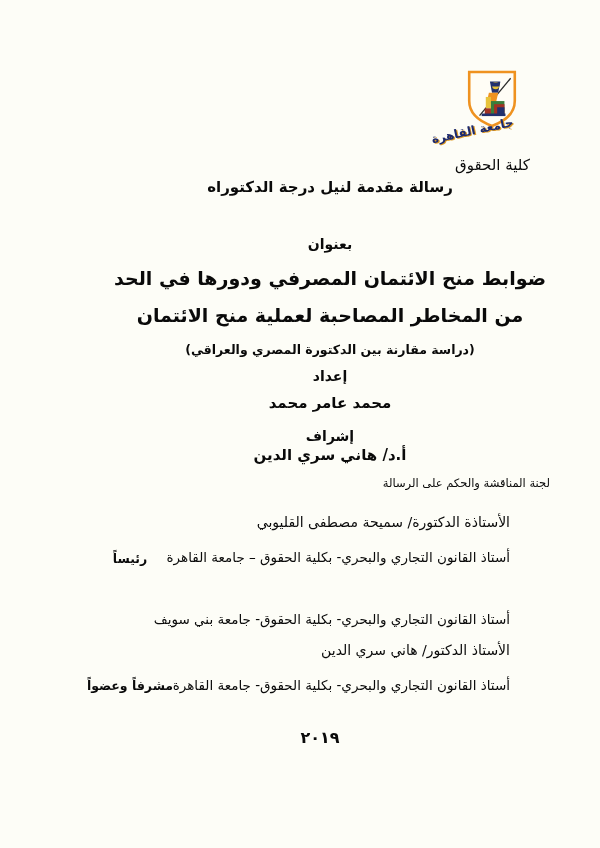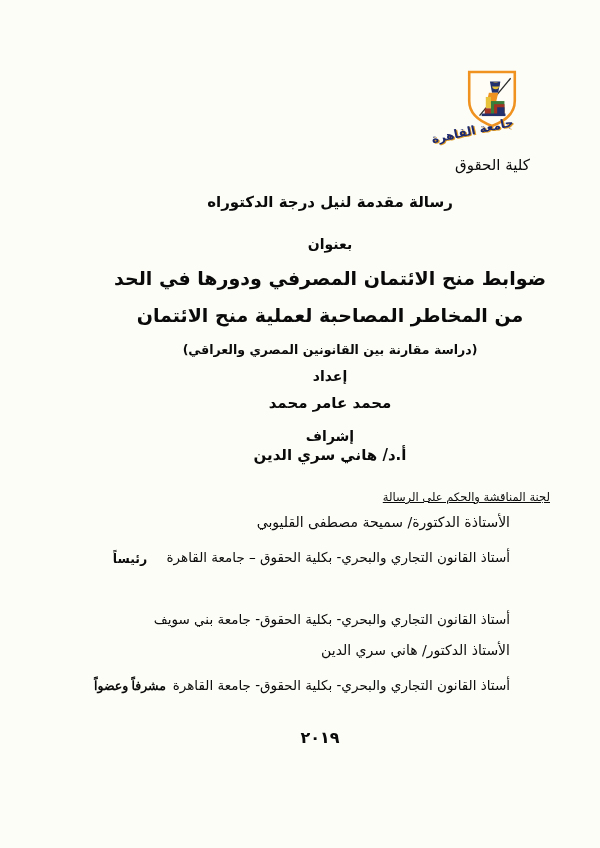--- a/index.html
+++ b/index.html
@@ -13,37 +13,36 @@
     direction:rtl;
     color:#0a0a0a;
   }
   .abs{position:absolute;}
   .center-line{
     left:60px;width:540px;
     text-align:center;
     font-weight:bold;
     white-space:nowrap;
   }
-  .degree-line{top:193px;font-size:15px;}
+  .degree-line{top:178px;font-size:15px;}
   .entitled{top:236px;font-size:14px;}
   .title-main{font-size:19px;letter-spacing:0.5px;}
   .title-1{top:267px;}
   .title-2{top:304px;}
   .subtitle{top:342px;font-size:12.5px;}
   .label-small{font-size:14px;}
   .prepared{top:368px;}
   .author{top:394px;font-size:15px;}
   .supervision{top:428px;}
   .supervisor{top:446px;font-size:15px;}
 
   .committee-heading{
-    top:490px;right:50px;
+    top:476px;right:50px;
     font-size:11.5px;
     white-space:nowrap;
-    text-decoration:underline;
   }
   .member-name{
     right:90px;
     font-size:14px;
     white-space:nowrap;
   }
   .member-affil{
     right:90px;
     font-size:13.5px;
     white-space:nowrap;
@@ -56,21 +55,21 @@
     white-space:nowrap;
   }
   .name-1{top:514px;}
   .affil-1{top:549px;}
   .role-1{top:551px;}
   .name-2{top:580px;}
   .affil-2{top:611px;}
   .role-2{top:612px;}
   .name-3{top:642px;}
   .affil-3{top:677px;text-align:center;}
-  .role-3{top:678px;font-family:Liberation Serif, serif;}
+  .role-3{top:678px;}
 
   .year{
     top:728px;left:0;width:640px;
     text-align:center;
     font-size:16px;font-weight:bold;
     letter-spacing:2px;
   }
 
   .logo-block{top:62px;left:440px;width:130px;height:120px;}
   .shield{position:absolute;top:8px;left:26px;}
@@ -116,21 +115,21 @@
       <rect x="30" y="84" width="46" height="5" fill="#22306e"></rect>
     </svg>
     <div class="banner">جامعة القاهرة</div>
   </div>
   <div class="abs faculty">كلية الحقوق</div>
 
   <div class="abs center-line degree-line">رسالة مقدمة لنيل درجة الدكتوراه</div>
   <div class="abs center-line entitled">بعنوان</div>
   <div class="abs center-line title-main title-1">ضوابط منح الائتمان المصرفي ودورها في الحد</div>
   <div class="abs center-line title-main title-2">من المخاطر المصاحبة لعملية منح الائتمان</div>
-  <div class="abs center-line subtitle">(دراسة مقارنة بين القانونين المصري والعراقي)</div>
+  <div class="abs center-line subtitle">(دراسة مقارنة بين الدكتورة المصري والعراقي)</div>
   <div class="abs center-line label-small prepared">إعداد</div>
   <div class="abs center-line author">محمد عامر محمد</div>
   <div class="abs center-line label-small supervision">إشراف</div>
   <div class="abs center-line supervisor">أ.د/ هاني سري الدين</div>
 
   <div class="abs committee-heading">لجنة المناقشة والحكم على الرسالة</div>
 
   <div class="abs member-name name-1">الأستاذة الدكتورة/ سميحة مصطفى القليوبي</div>
   <div class="abs member-affil affil-1">أستاذ القانون التجاري والبحري- بكلية الحقوق – جامعة القاهرة</div>
   <div class="abs member-role role-1">رئيساً</div>

